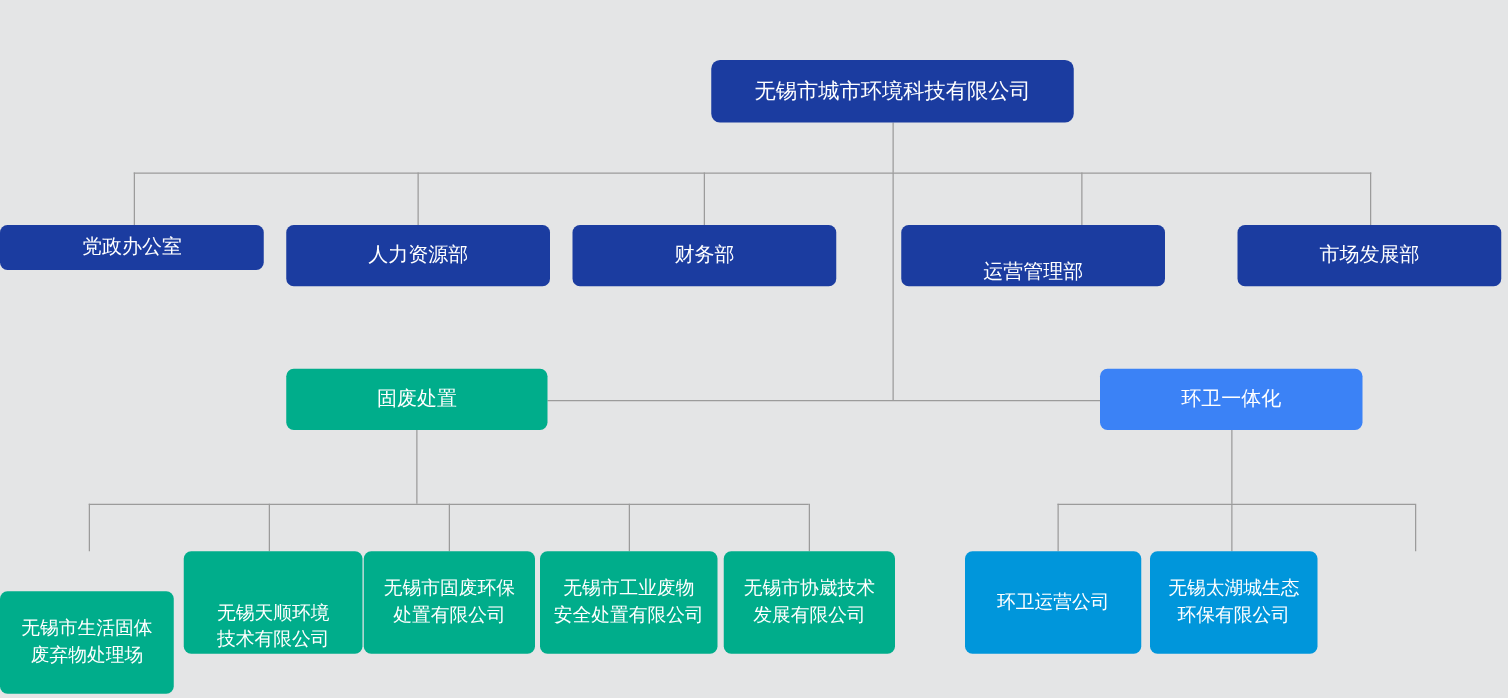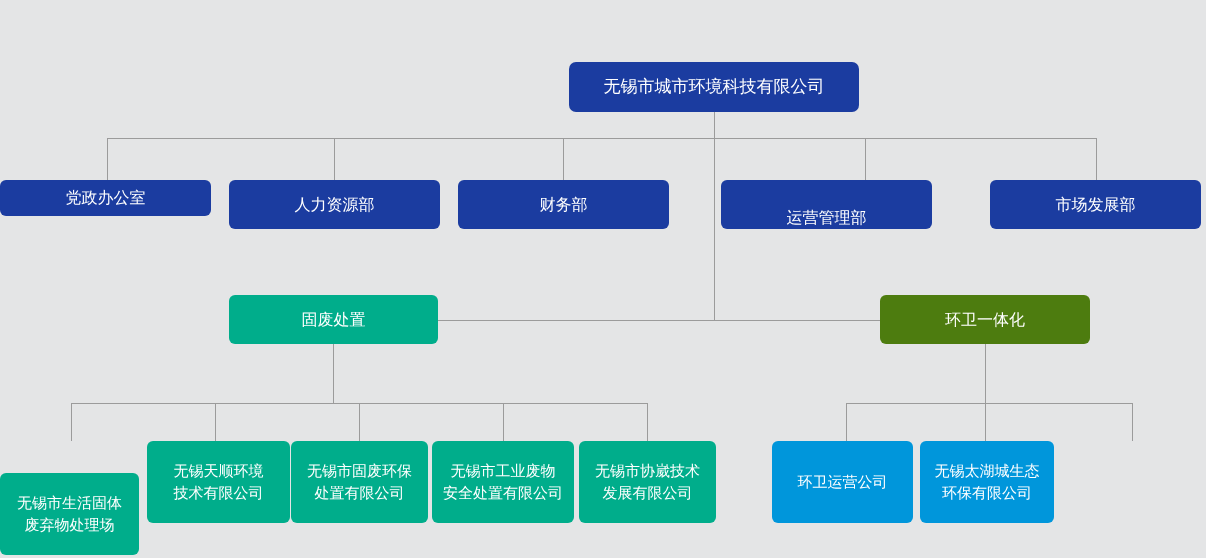--- a/index.html
+++ b/index.html
@@ -37,21 +37,21 @@
   }
   .node-dept {
     background: #1b3ca0;
     font-size: 16px;
   }
   .node-green {
     background: #00ad8b;
     font-size: 16px;
   }
   .node-blue {
-    background: #4d7c0f;
+    background: #3b82f6;
     font-size: 16px;
     align-items: center;
   }
   .node-leaf-green {
     background: #00ad8b;
     font-size: 15px;
     padding: 0 8px;
   }
   .node-leaf-blue {
     background: #0096db;
@@ -96,21 +96,21 @@
   <div class="conn conn-v" style="left:359px; top:403px; height:38px;"></div>
   <div class="conn conn-v" style="left:503px; top:403px; height:38px;"></div>
   <div class="conn conn-v" style="left:647px; top:403px; height:38px;"></div>
 
   <div class="conn conn-v" style="left:985px; top:344px; height:59px;"></div>
   <div class="conn conn-h" style="left:846px; top:403px; width:286px;"></div>
   <div class="conn conn-v" style="left:846px; top:403px; height:38px;"></div>
   <div class="conn conn-v" style="left:985px; top:403px; height:38px;"></div>
   <div class="conn conn-v" style="left:1132px; top:403px; height:38px;"></div>
 
-  <div class="node node-root" style="left:569px; top:62px; width:290px; height:50px;">
+  <div class="node node-root" style="left:569px; top:48px; width:290px; height:50px;">
     <span class="node-label">无锡市城市环境科技有限公司</span>
   </div>
 
   <div class="node node-dept" style="left:0px; top:180px; width:211px; height:36px;">
     <span class="node-label">党政办公室</span>
   </div>
   <div class="node node-dept" style="left:229px; top:180px; width:211px; height:49px;">
     <span class="node-label">人力资源部</span>
   </div>
   <div class="node node-dept" style="left:458px; top:180px; width:211px; height:49px;">
@@ -127,21 +127,21 @@
     <span class="node-label">固废处置</span>
   </div>
   <div class="node node-blue" style="left:880px; top:295px; width:210px; height:49px;">
     <span class="node-label">环卫一体化</span>
   </div>
 
   <div class="node node-leaf-green" style="left:0px; top:441px; width:139px; height:82px;margin-top:32px;">
     <span class="node-label">无锡市生活固体
 废弃物处理场</span>
   </div>
-  <div class="node node-leaf-green" style="left:147px; top:441px; width:143px; height:82px;">
+  <div class="node node-leaf-green" style="left:147px; top:441px; width:143px; height:82px;align-items:flex-end;">
     <span class="node-label">无锡天顺环境
 技术有限公司</span>
   </div>
   <div class="node node-leaf-green" style="left:291px; top:441px; width:137px; height:82px;">
     <span class="node-label">无锡市固废环保
 处置有限公司</span>
   </div>
   <div class="node node-leaf-green" style="left:432px; top:441px; width:142px; height:82px;">
     <span class="node-label">无锡市工业废物
 安全处置有限公司</span>

